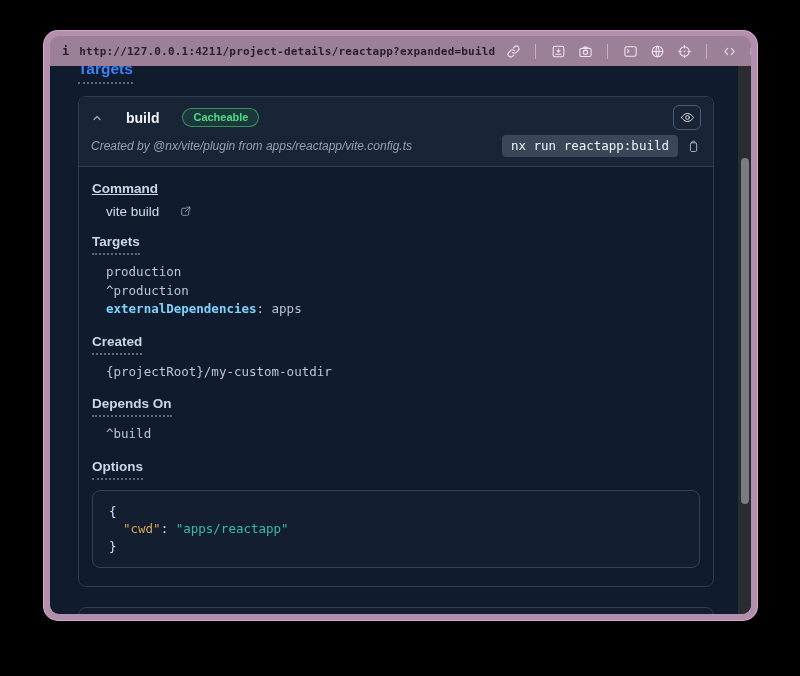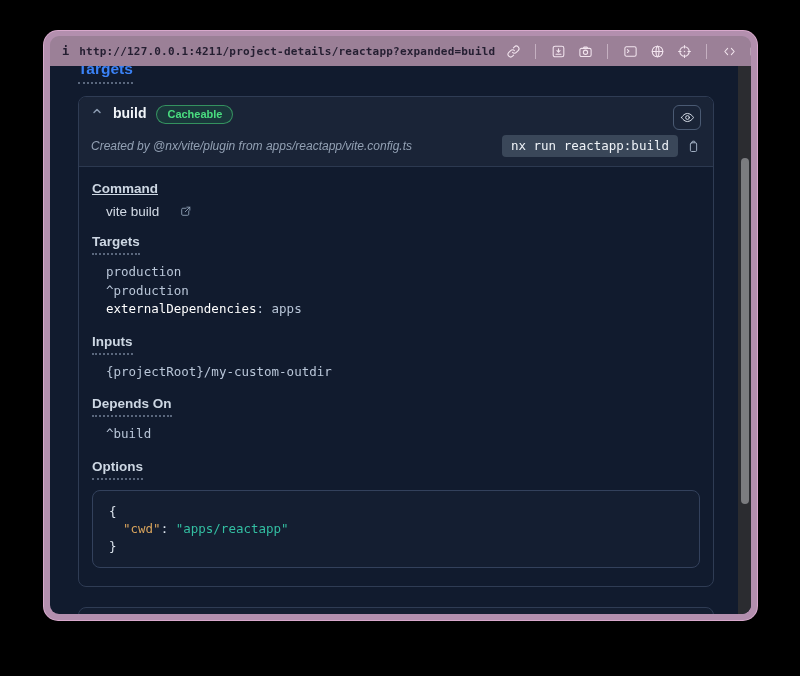--- a/index.html
+++ b/index.html
@@ -34,21 +34,21 @@
     background:#7b7c7f; border-radius:5px; }
 
   
   h2.page-title { margin-top:-6px; font-size:15.5px; font-weight:bold; color:#3b82f6; }
   .dotted { display:inline-block; border-bottom:2px dotted rgba(130,145,168,.65); padding-bottom:4px; }
 
   
   .card { margin-top:12px; border:1px solid #2f3c54; border-radius:8px; }
   .card-header { background:#1a2437; border-bottom:1px solid #2c3950; border-radius:7px 7px 0 0;
     padding:8px 12px 9px; cursor:pointer; }
-  .hdr-row1 { display:flex; align-items:flex-start; gap:10px; }
+  .hdr-row1 { display:flex; align-items:center; gap:23px; }
   .hdr-row2 { display:flex; align-items:center; gap:4px; margin-top:5px; }
   .chev svg { width:12px; height:12px; stroke:#8b9bb0; stroke-width:2; fill:none;
     stroke-linecap:round; stroke-linejoin:round; display:block; }
   .t-name { font-size:14px; font-weight:bold; color:#f1f5f9; }
   .badge { font-size:11px; font-weight:bold; color:#4ade80; background:rgba(34,197,94,.12);
     border:1px solid rgba(74,222,128,.55); border-radius:999px; padding:2px 10px 3px; }
   .eye-btn { margin-left:auto; width:28px; height:25px; border:1px solid #4a5a73; border-radius:6px;
     background:transparent; display:flex; align-items:center; justify-content:center; cursor:pointer; }
   .eye-btn svg { width:15px; height:15px; stroke:#d7dee8; stroke-width:1.6; fill:none;
     stroke-linecap:round; stroke-linejoin:round; }
@@ -63,21 +63,21 @@
   
   .card-body { padding:14px 13px 18px; }
   .sec-h { font-size:13.5px; font-weight:bold; color:#cdd7e3;text-decoration:underline; }
   .sec-body { margin:8px 0 15px 14px; }
   .cmd-row { display:flex; align-items:center; gap:20px; font-size:13.5px; color:#d3dbe6; }
   .ext-link { display:flex; cursor:pointer; }
   .ext-link svg { width:13px; height:13px; stroke:#8fa0b5; stroke-width:1.7; fill:none;
     stroke-linecap:round; stroke-linejoin:round; }
   .mono-list { font-family:"DejaVu Sans Mono", monospace; font-size:12.5px; color:#b9c6d8;
     line-height:18.5px; }
-  .mono-list b { color:#ffffff; font-weight:normal; }
+  .mono-list b { color:#7dd3fc; font-weight:bold; }
 
   
   .json-box { margin-top:10px; border:1px solid #33415c; border-radius:8px;
     background:rgba(255,255,255,.015); padding:12px 16px;
     font-family:"DejaVu Sans Mono", monospace; font-size:12.5px; line-height:17.5px; color:#dde5ee; }
   .json-indent { padding-left:14px; }
   .j-key { color:#d9a45c; }
   .j-val { color:#33bfa2; }
 
   
@@ -220,21 +220,21 @@
                 </div>
                 <div class="sec-body mono-list">
                   <div>production</div>
                   <div>^production</div>
                   <div><b>externalDependencies</b><span>: apps</span></div>
                 </div>
               </div>
 
               <div>
                 <div class="sec-h">
-                  <span class="dotted">Inputs</span>
+                  <span class="dotted">Created</span>
                 </div>
                 <div class="sec-body mono-list">
                   <div>{projectRoot}/my-custom-outdir</div>
                 </div>
               </div>
 
               <div>
                 <div class="sec-h">
                   <span class="dotted">Depends On</span>
                 </div>

